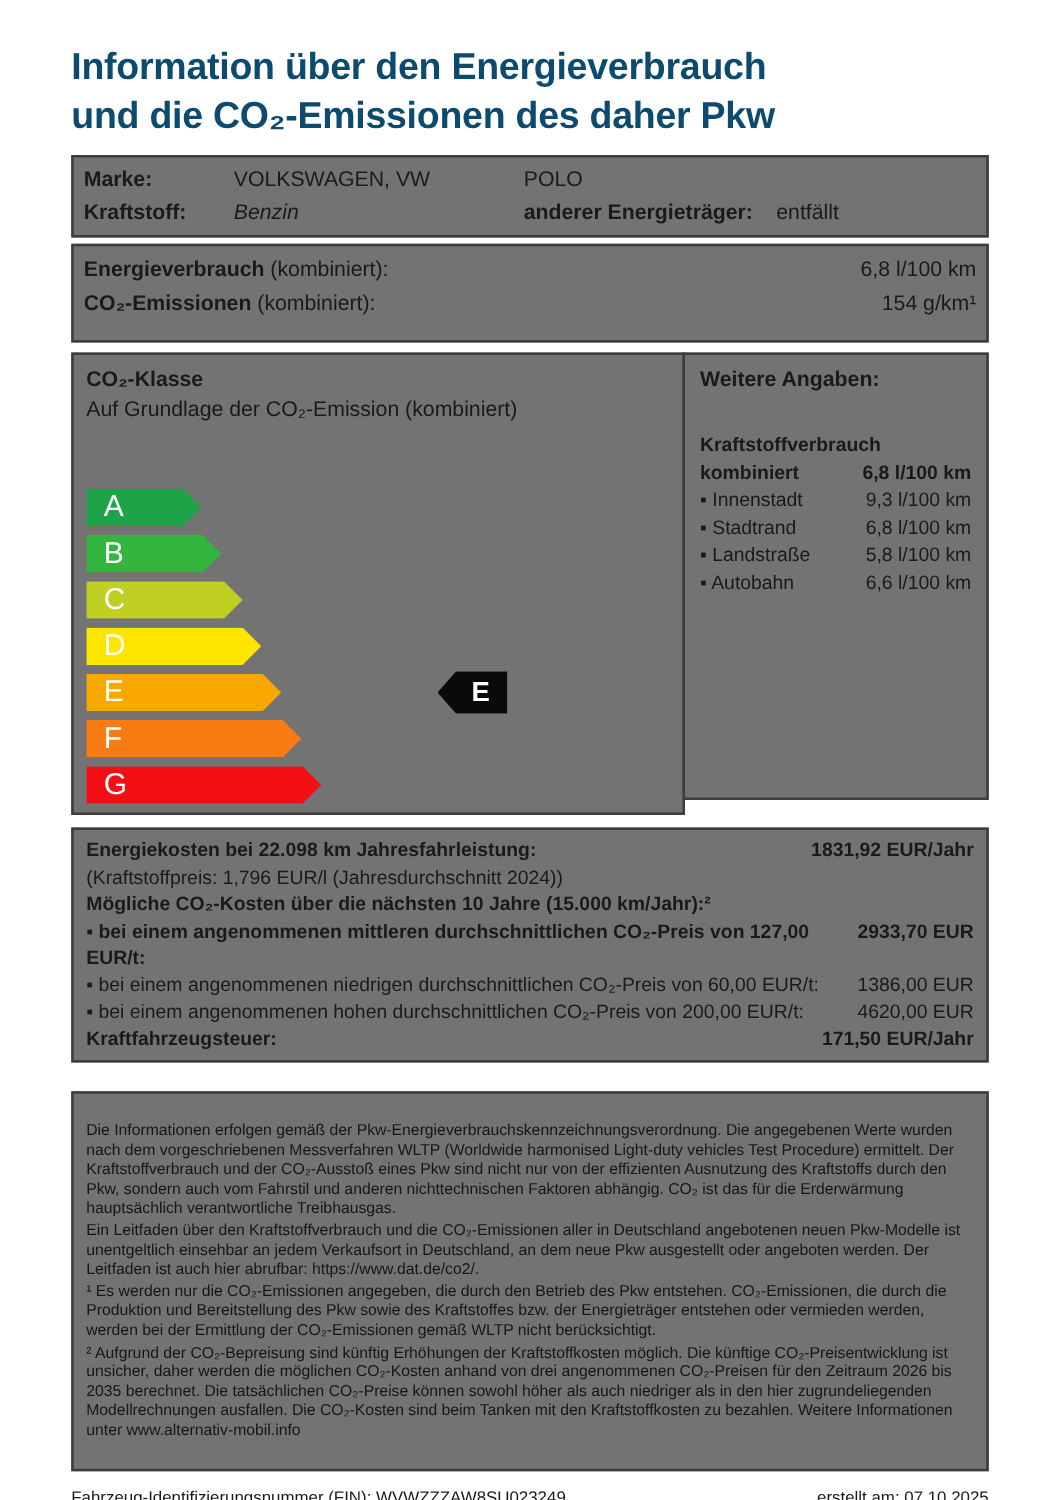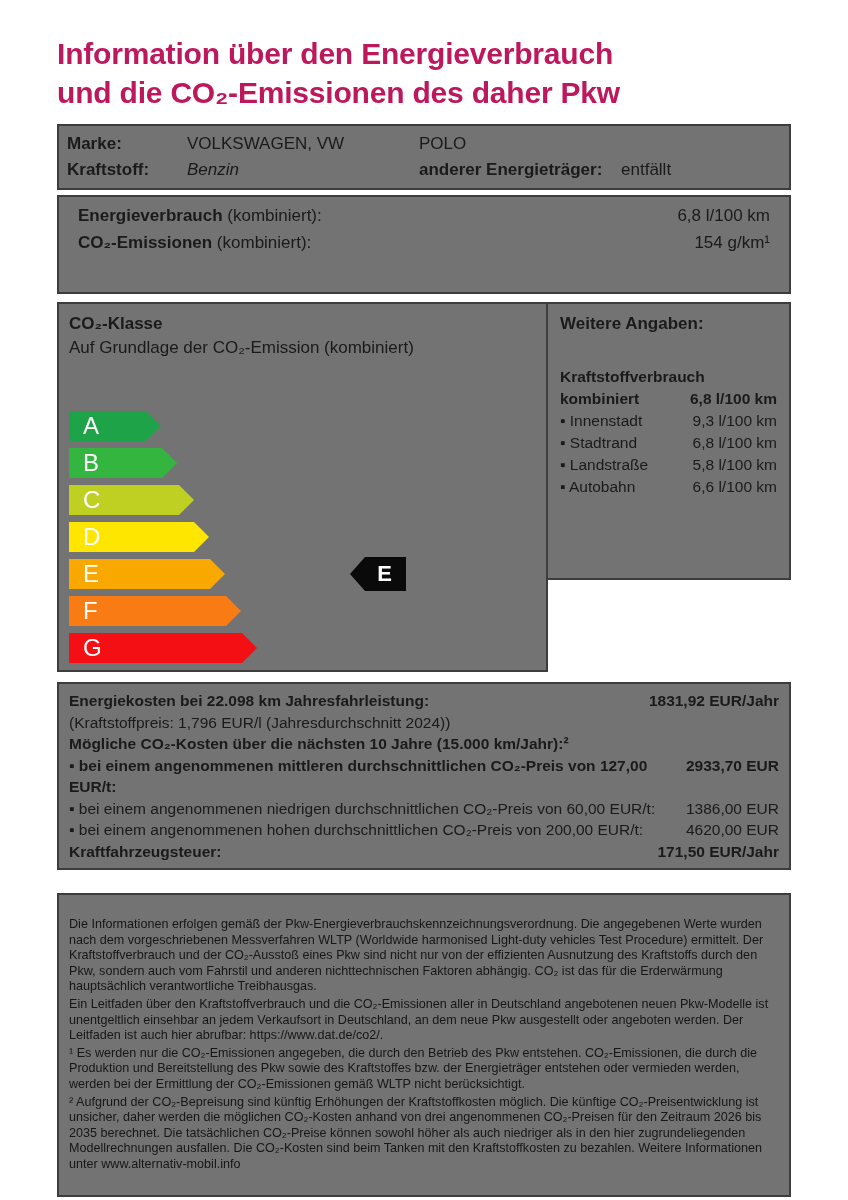--- a/index.html
+++ b/index.html
@@ -4,44 +4,44 @@
 <style>
   html,body { margin:0; padding:0; background:#ffffff; }
   body {
     width:848px; height:1200px;
     font-family:"Liberation Sans","DejaVu Sans",sans-serif;
     color:#1a1a1a;
     -webkit-font-smoothing:antialiased;
   }
   .page { box-sizing:border-box; width:848px; padding:34px 57px 0 57px; }
 
-  .title { margin:0 0 12px 0; font-size:30px; font-weight:700; line-height:39px; color:#be185d; letter-spacing:-0.2px; }
+  .title { margin:0 0 12px 0; font-size:30px; font-weight:700; line-height:39px; color:#0c4a6e; letter-spacing:-0.2px; }
   .title span { display:block; }
 
   .box { border:2px solid #3d3d3d; box-sizing:border-box; background:#737373; }
 
   
   .vehicle-box { padding:5px 8px; font-size:17px; line-height:26px; }
   .veh-grid { display:flex; }
   .veh-left { width:352px; }
   .veh-row { display:flex; }
   .veh-lbl { font-weight:700; width:120px; flex:none; }
   .italic { font-style:italic; }
   .veh-right { flex:1; }
   .inline-gap { margin-left:14px; }
   .bold { font-weight:700; }
 
   
-  .consumption-box { margin-top:5px; height:99px; padding:5px 19px; font-size:17px; line-height:27px; }
+  .consumption-box { margin-top:5px; height:79px; padding:5px 8px; font-size:17px; line-height:27px; }
   .cons-row { display:flex; justify-content:space-between; }
 
   
   .split { display:flex; margin-top:8px; }
   .co2-box { width:491px; height:370px; padding:8px 10px; }
-  .wa-box { flex:1; height:278px; margin-left:-2px; padding:8px 12px; }
+  .wa-box { flex:1; height:358px; margin-left:-2px; padding:8px 12px; }
   .h17b { font-size:17px; font-weight:700; line-height:24px; }
   .h17 { font-size:17px; line-height:24px; }
 
   .chart { margin-top:51px; position:relative; }
   .class-row { position:relative; height:30px; margin-bottom:7px; }
   .class-arrow {
     height:30px; color:#ffffff; font-size:24px; line-height:30px;
     display:flex; align-items:center; padding-left:14px; box-sizing:border-box;
     clip-path:polygon(0 0, calc(100% - 15px) 0, 100% 50%, calc(100% - 15px) 100%, 0 100%);
   }

